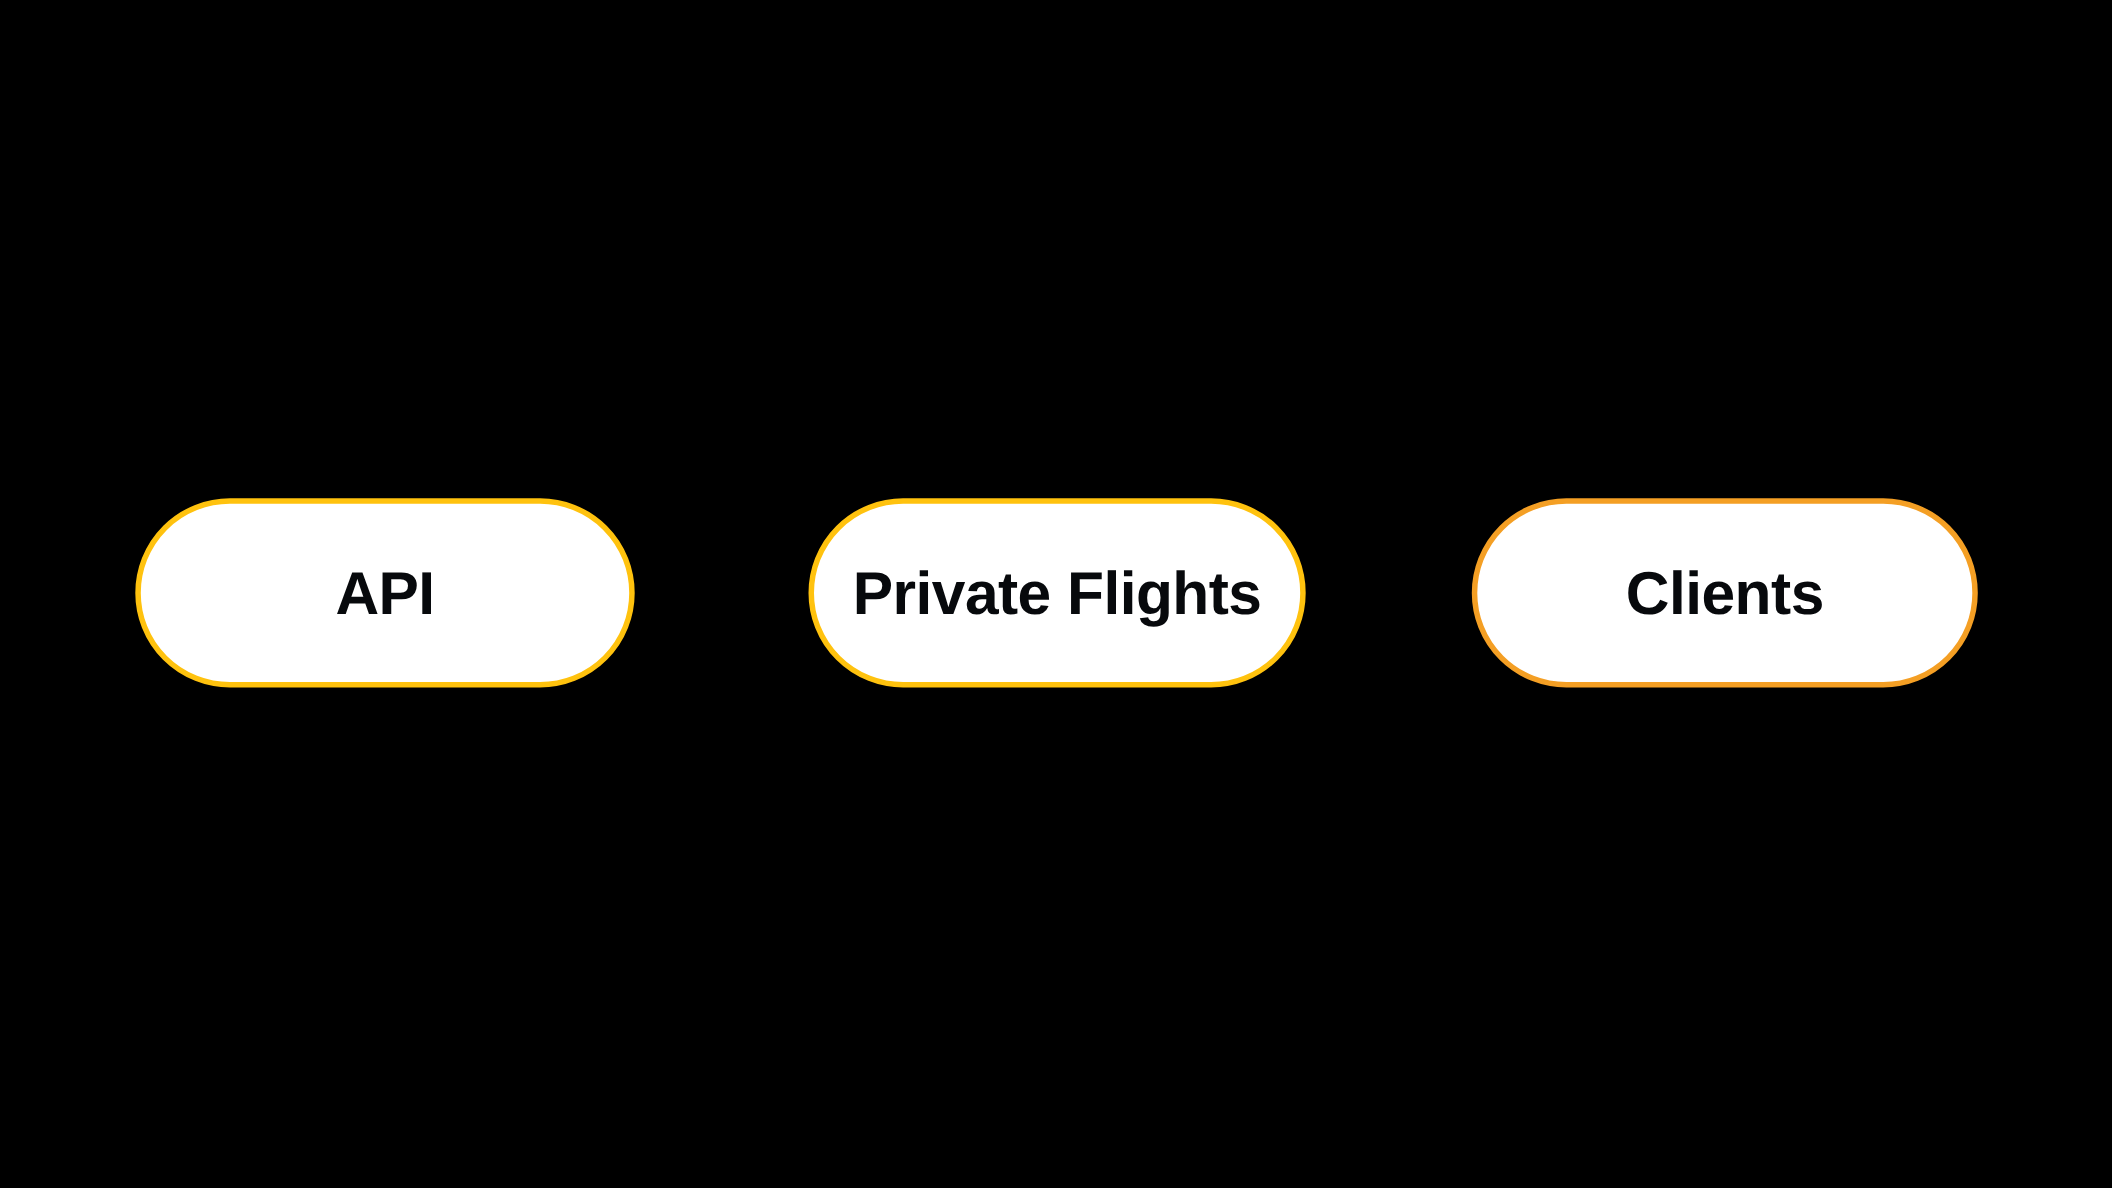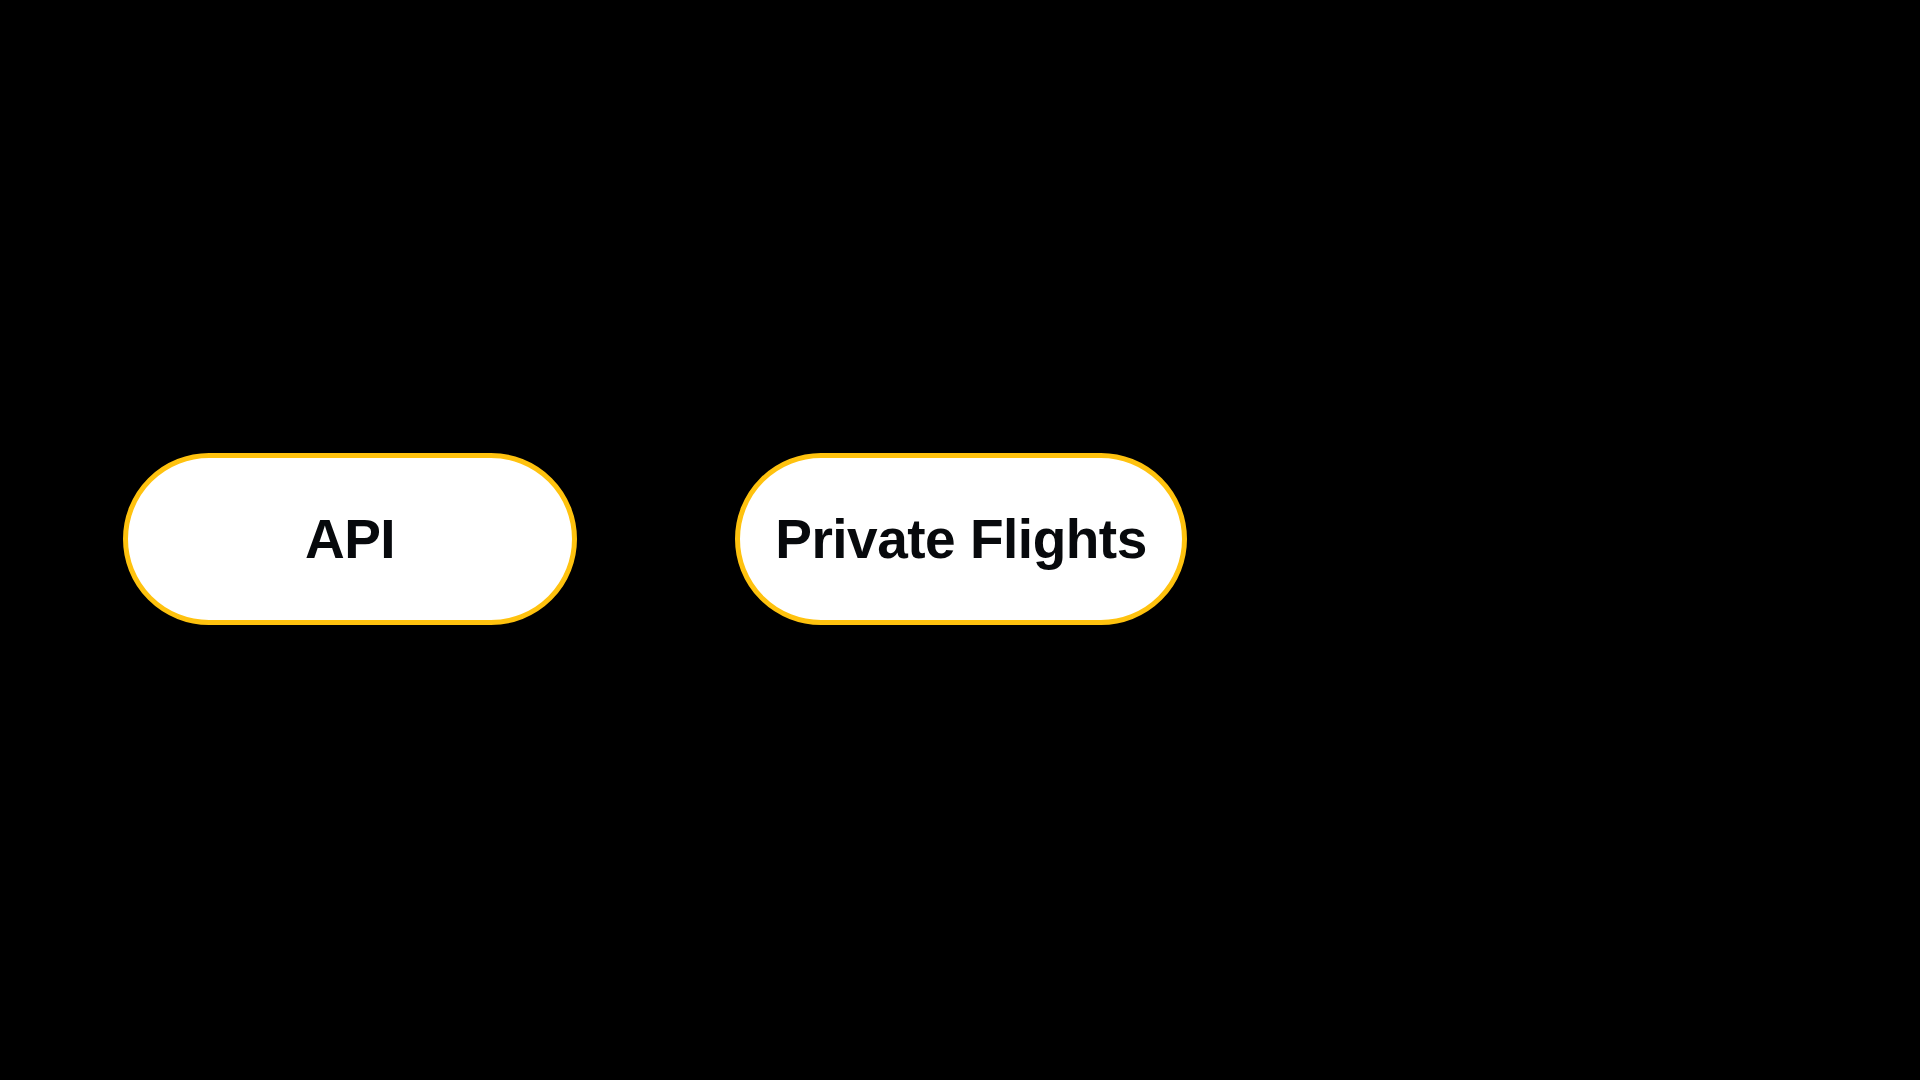--- a/index.html
+++ b/index.html
@@ -112,15 +112,18 @@
       <span class="node-label" style="color: rgb(7, 9, 12); text-align: right;">Private Flights</span>
     </div>
 
     <div class="arrow" id="arrow-private-flights-to-clients">
       <svg viewBox="0 0 102 48" xmlns="http://www.w3.org/2000/svg">
         <line x1="2" y1="24" x2="79" y2="24" stroke="#000000" stroke-width="5.5" stroke-linecap="butt"></line>
         <polygon points="77,12.5 99,24 77,35.5" fill="#000000"></polygon>
       </svg>
     </div>
 
+    <div class="node" id="node-clients" style="border-color: rgb(244, 159, 36); background: rgb(255, 255, 255);">
+      <span class="node-label" style="color: rgb(7, 9, 12);">Clients</span>
+    </div>
 
   </div>
 </div>
 
 </body></html>

